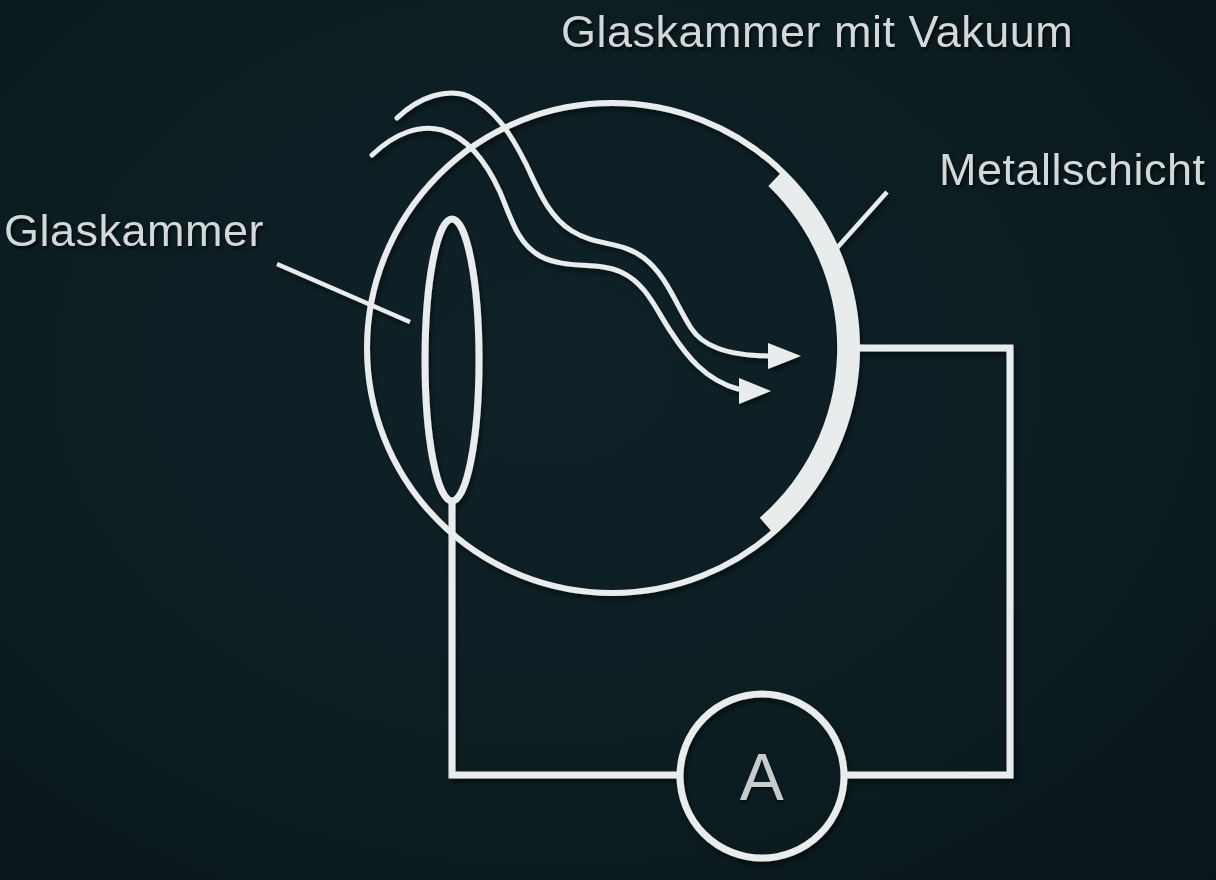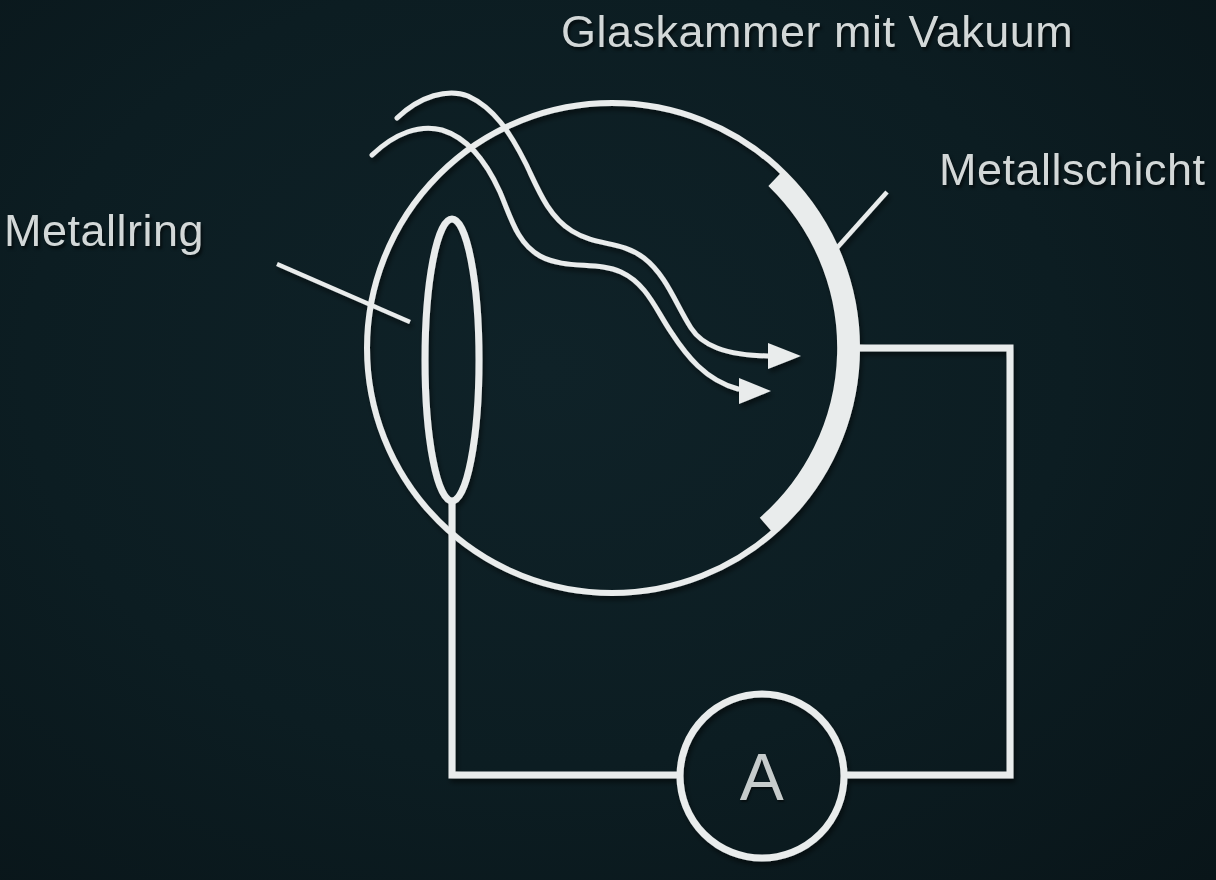--- a/index.html
+++ b/index.html
@@ -73,17 +73,17 @@
                C 667 276 676 305 691 328 C 702 345 724 355 768 356" stroke-width="5" stroke-linecap="round"></path>
       <path d="M 372 155 C 395 133 420 124 442 130 C 468 138 486 161 500 192
                C 511 218 517 243 540 256 C 566 270 597 261 621 272
                C 647 284 656 310 671 332 C 686 355 705 380 738 389" stroke-width="5" stroke-linecap="round"></path>
       <polygon points="801,356 768,343 768,369" fill="var(--line)" stroke="none"></polygon>
       <polygon points="771,391 739,378 739,404" fill="var(--line)" stroke="none"></polygon>
     </g>
   </svg>
 
   <div class="lbl lbl-title">Glaskammer mit Vakuum</div>
-  <div class="lbl lbl-metallring">Metallring</div>
+  <div class="lbl lbl-metallring">Glaskammer</div>
   <div class="lbl lbl-metallschicht">Metallschicht</div>
   <div class="lbl lbl-ammeter">A</div>
 
 </div>
 
 </body></html>

